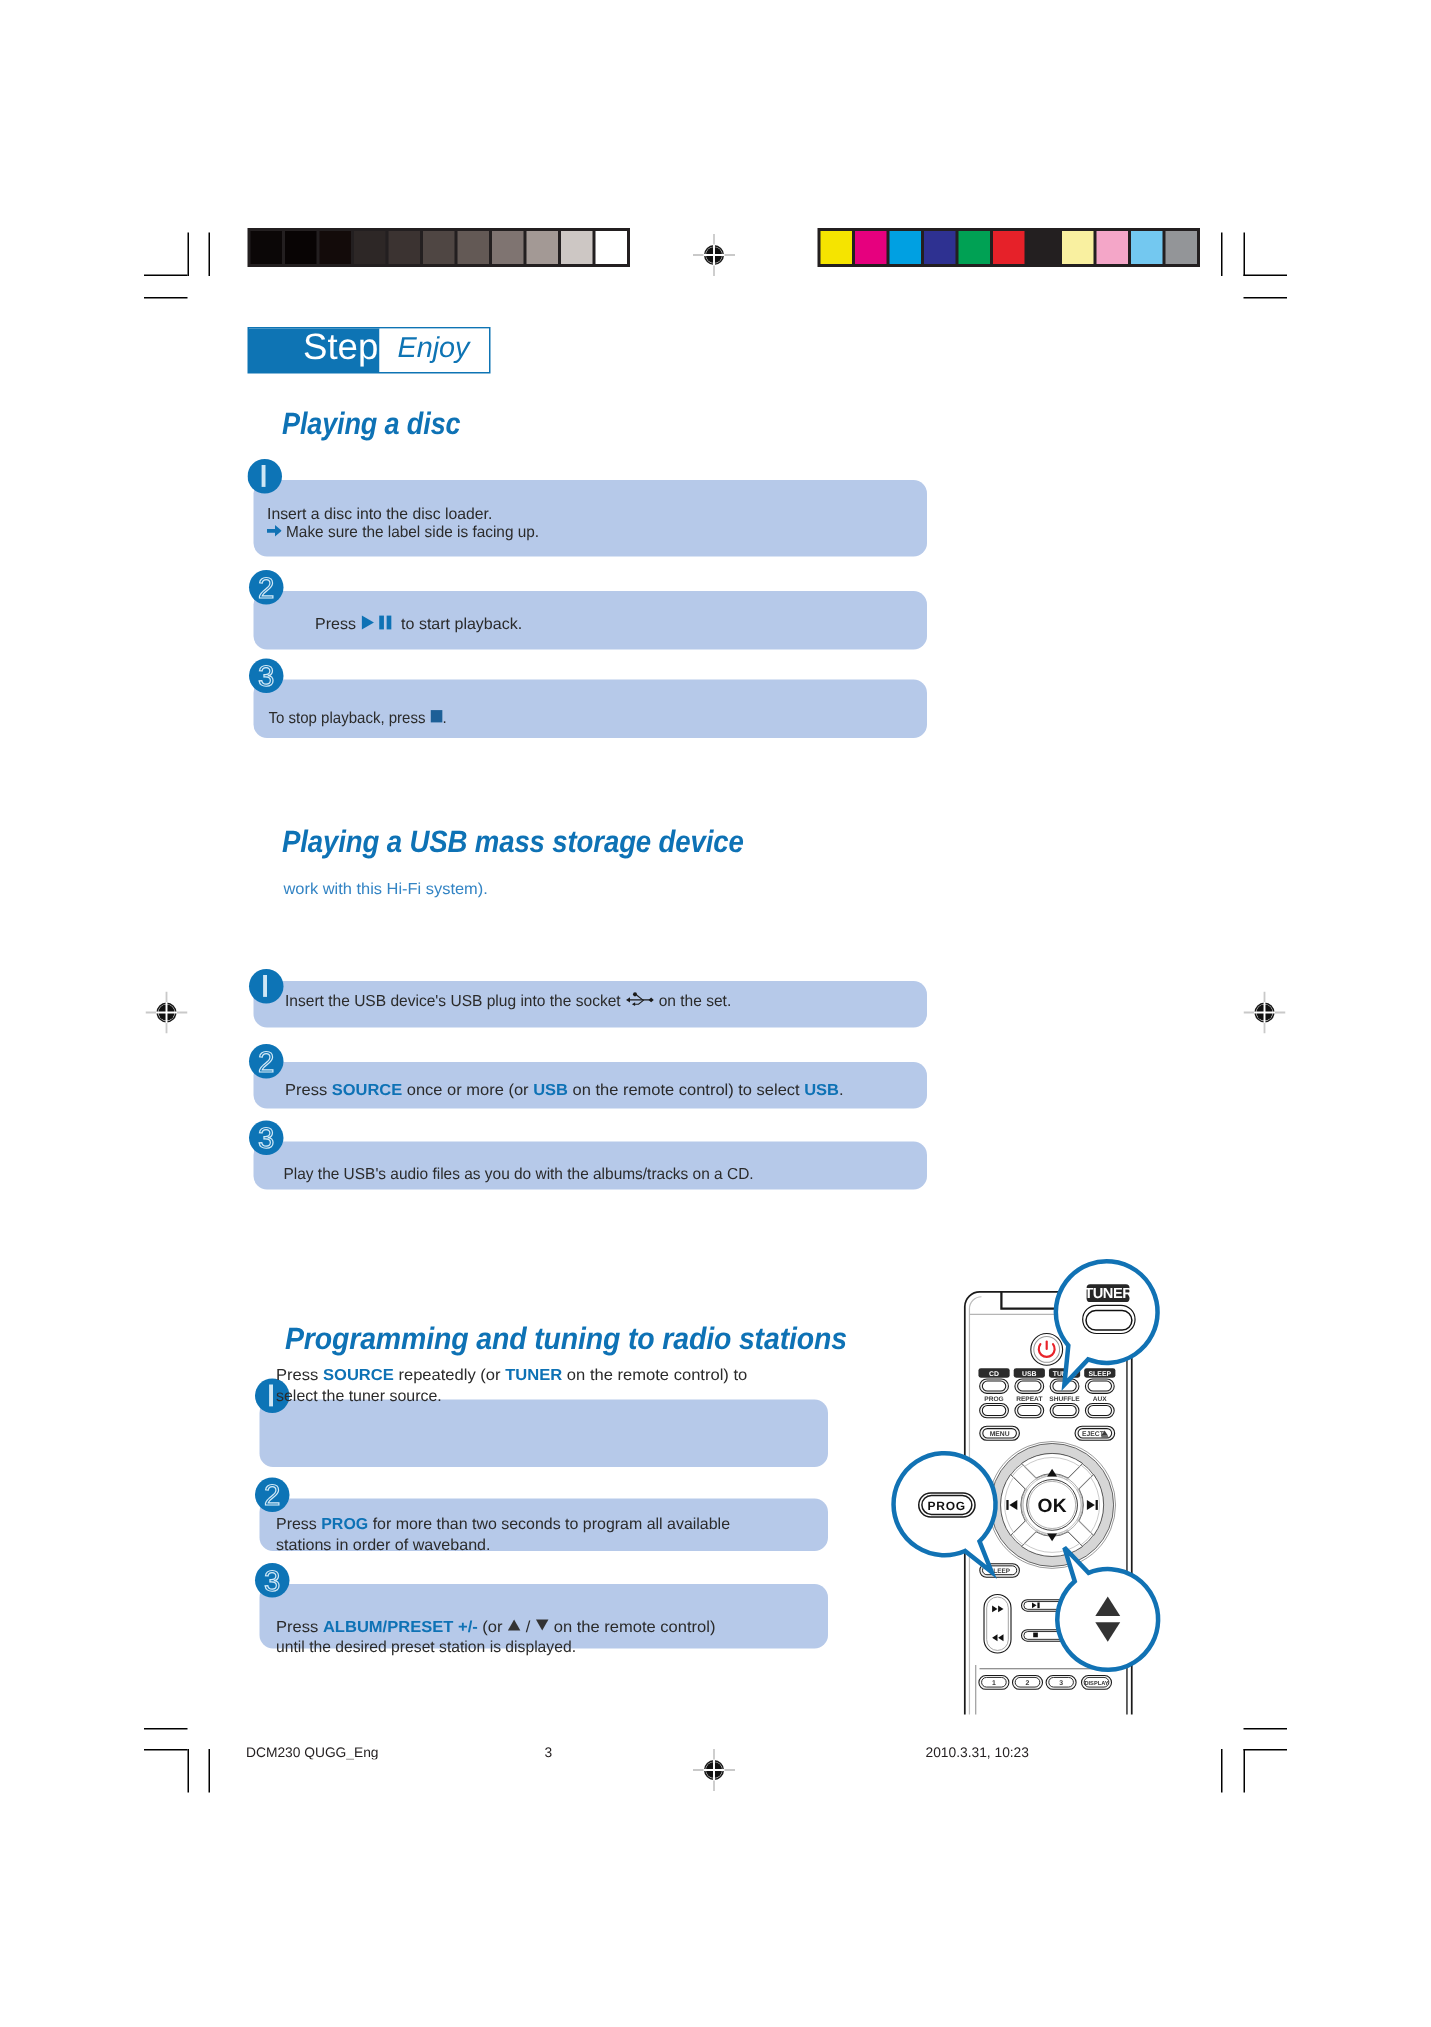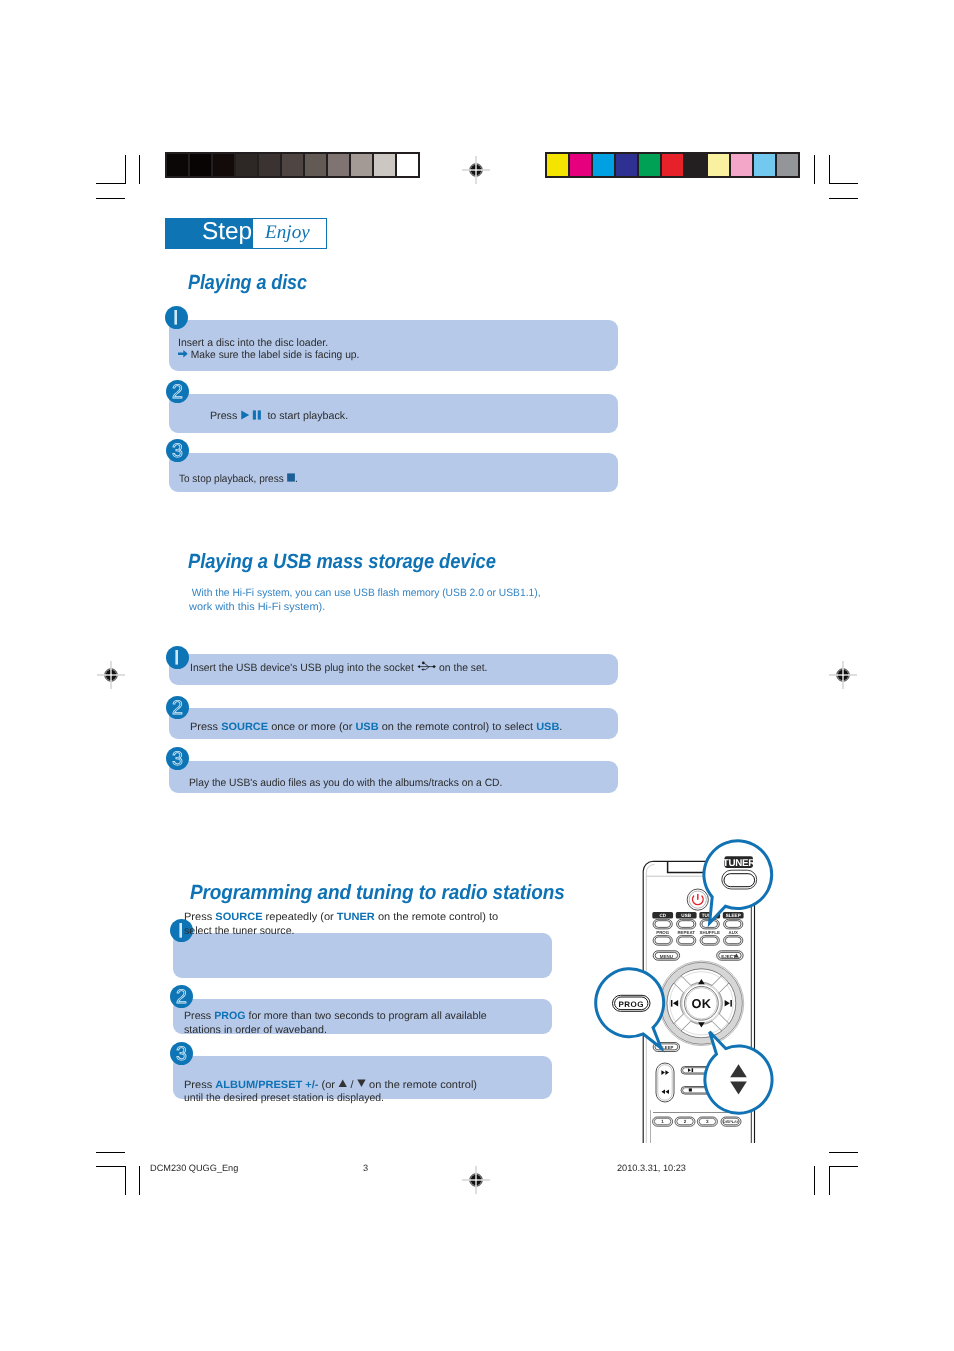--- a/index.html
+++ b/index.html
@@ -19,21 +19,21 @@
 
   
   #stepbadge{position:absolute;left:165px;top:217.5px;width:162px;height:31.5px;
              border:1.7px solid #0e74b4;box-sizing:border-box;display:flex;}
   #stepbadge .fill{background:#0e74b4;width:86.5px;height:100%;position:relative;
                    color:#fff;font-size:24.8px;box-sizing:border-box;}
   #stepbadge .fill span{position:absolute;top:0px;line-height:25px;transform:translateZ(0);margin-left:28px;}
   #stepbadge .fill .lbl{left:8px;font-size:24.4px;}
   #stepbadge .fill .ltr{left:66px;font-size:26.5px;line-height:23.5px;}
   #stepbadge .sub{flex:1;position:relative;color:#0e74b4;font-style:italic;font-size:19.2px;background:#fff;}
-  #stepbadge .sub span{position:absolute;left:12.5px;top:0;line-height:28.5px;transform:translateZ(0);font-family:Liberation Serif, serif;}
+  #stepbadge .sub span{position:absolute;left:12.5px;top:0;line-height:28.5px;transform:translateZ(0);}
 
   
   .h2{position:absolute;color:#0e72b5;font-weight:bold;font-style:italic;font-size:20.6px;
       letter-spacing:-0.1px;white-space:nowrap;transform:scaleX(0.875);transform-origin:0 0;line-height:20px;}
   .sbox{position:absolute;background:#b6c9e9;border-radius:9px;}
   .scirc{position:absolute;width:23px;height:23px;border-radius:50%;background:#0d74b6;overflow:hidden;}
   .stext{position:absolute;color:#2b2b2b;font-size:10.6px;line-height:12.2px;white-space:nowrap;letter-spacing:0px;transform:translateZ(0);}
   .stext b{color:#0e72b5;font-weight:bold;}
 
   .para{position:absolute;color:#3384c4;font-size:10.6px;line-height:13.4px;white-space:nowrap;transform:translateZ(0);}
@@ -187,21 +187,20 @@
           </g>
         </svg>
       </div>
       <div class="stext" style="left: 178.75px; top: 472.5px; line-height: 12.2px; letter-spacing: 0px;">
         <div><span class="ln" style="display: inline-block; transform: scaleX(0.9454); transform-origin: 0px 50%;"><span>To&nbsp;stop&nbsp;playback,&nbsp;press&nbsp;</span><span><svg width="9" height="9" viewBox="0 0 9 9" style="vertical-align:-0.5px">
                 <rect x="0.4" y="0.4" width="8.2" height="8.2" fill="#1c5f97"></rect>
               </svg></span><span>.</span></span></div>
       </div>
       <div class="h2" style="left: 188px; top: 552px; transform: scaleX(0.893);">Playing a USB mass storage device</div>
       <div class="para" style="left: 189px; top: 587.4px; line-height: 13.4px;">
-        <div><span class="ln" style="display: inline-block; transform: scaleX(0.9708); transform-origin: 0px 50%;">&nbsp;With&nbsp;the&nbsp;Hi-Fi&nbsp;system,&nbsp;you&nbsp;can&nbsp;use&nbsp;USB&nbsp;flash&nbsp;memory&nbsp;(USB&nbsp;2.0&nbsp;or&nbsp;USB1.1),</span></div>
         <div><span class="ln" style="display: inline-block; transform: scaleX(1.033); transform-origin: 0px 50%;">work&nbsp;with&nbsp;this&nbsp;Hi-Fi&nbsp;system).</span></div>
       </div>
       <div class="sbox" style="left: 169px; top: 653.6px; width: 449px; height: 31.6px;"></div>
       <div class="scirc" style="left: 166px; top: 645.5px;">
         <svg width="23" height="23" viewBox="0 0 23 23" style="display:block">
           <g opacity="0.999">
             <rect x="9.4" y="4.0" width="2.6" height="14.6" fill="#cfe7f5"></rect>
           </g>
         </svg>
       </div>
@@ -415,17 +414,17 @@
           <rect x="22.50" y="165.30" width="37.5" height="16" rx="8" ry="8" fill="#fff" stroke="#1a1a1a" stroke-width="1.0"></rect>
           <rect x="24.60" y="167.00" width="33.3" height="12.6" rx="6.3" ry="6.3" fill="#fff" stroke="#1a1a1a" stroke-width="1.0"></rect>
           <text x="41.20" y="176.90" font-family="Liberation Sans, sans-serif" font-size="8.0" font-weight="bold" fill="#111" text-anchor="middle" letter-spacing="0.5">PROG</text>
           <path d="M135.70 218.54 A33.6 33.6 0 1 1 126.50 224.20 L119.60 201.70 Z" fill="#fff" stroke="#1172b4" stroke-width="3.0" stroke-linejoin="miter"></path>
           <path d="M148.50 234.30 l8.3 13.0 h-16.6 Z" fill="#333"></path>
           <path d="M148.50 264.50 l8.3 -13.0 h-16.6 Z" fill="#333"></path>
         </g>
       </svg>
     </div>
 
-  <div class="foot" style="left:150px;top:1163px;">DCM230 QUGG_Eng</div>
+  <div class="foot" style="left:164px;top:1163px;">DCM230 QUGG_Eng</div>
   <div class="foot" style="left:363px;top:1163px;">3</div>
   <div class="foot" style="left:589px;top:1163px;margin-left:28px;">2010.3.31, 10:23</div>
 
 </div>
 
 </body></html>

